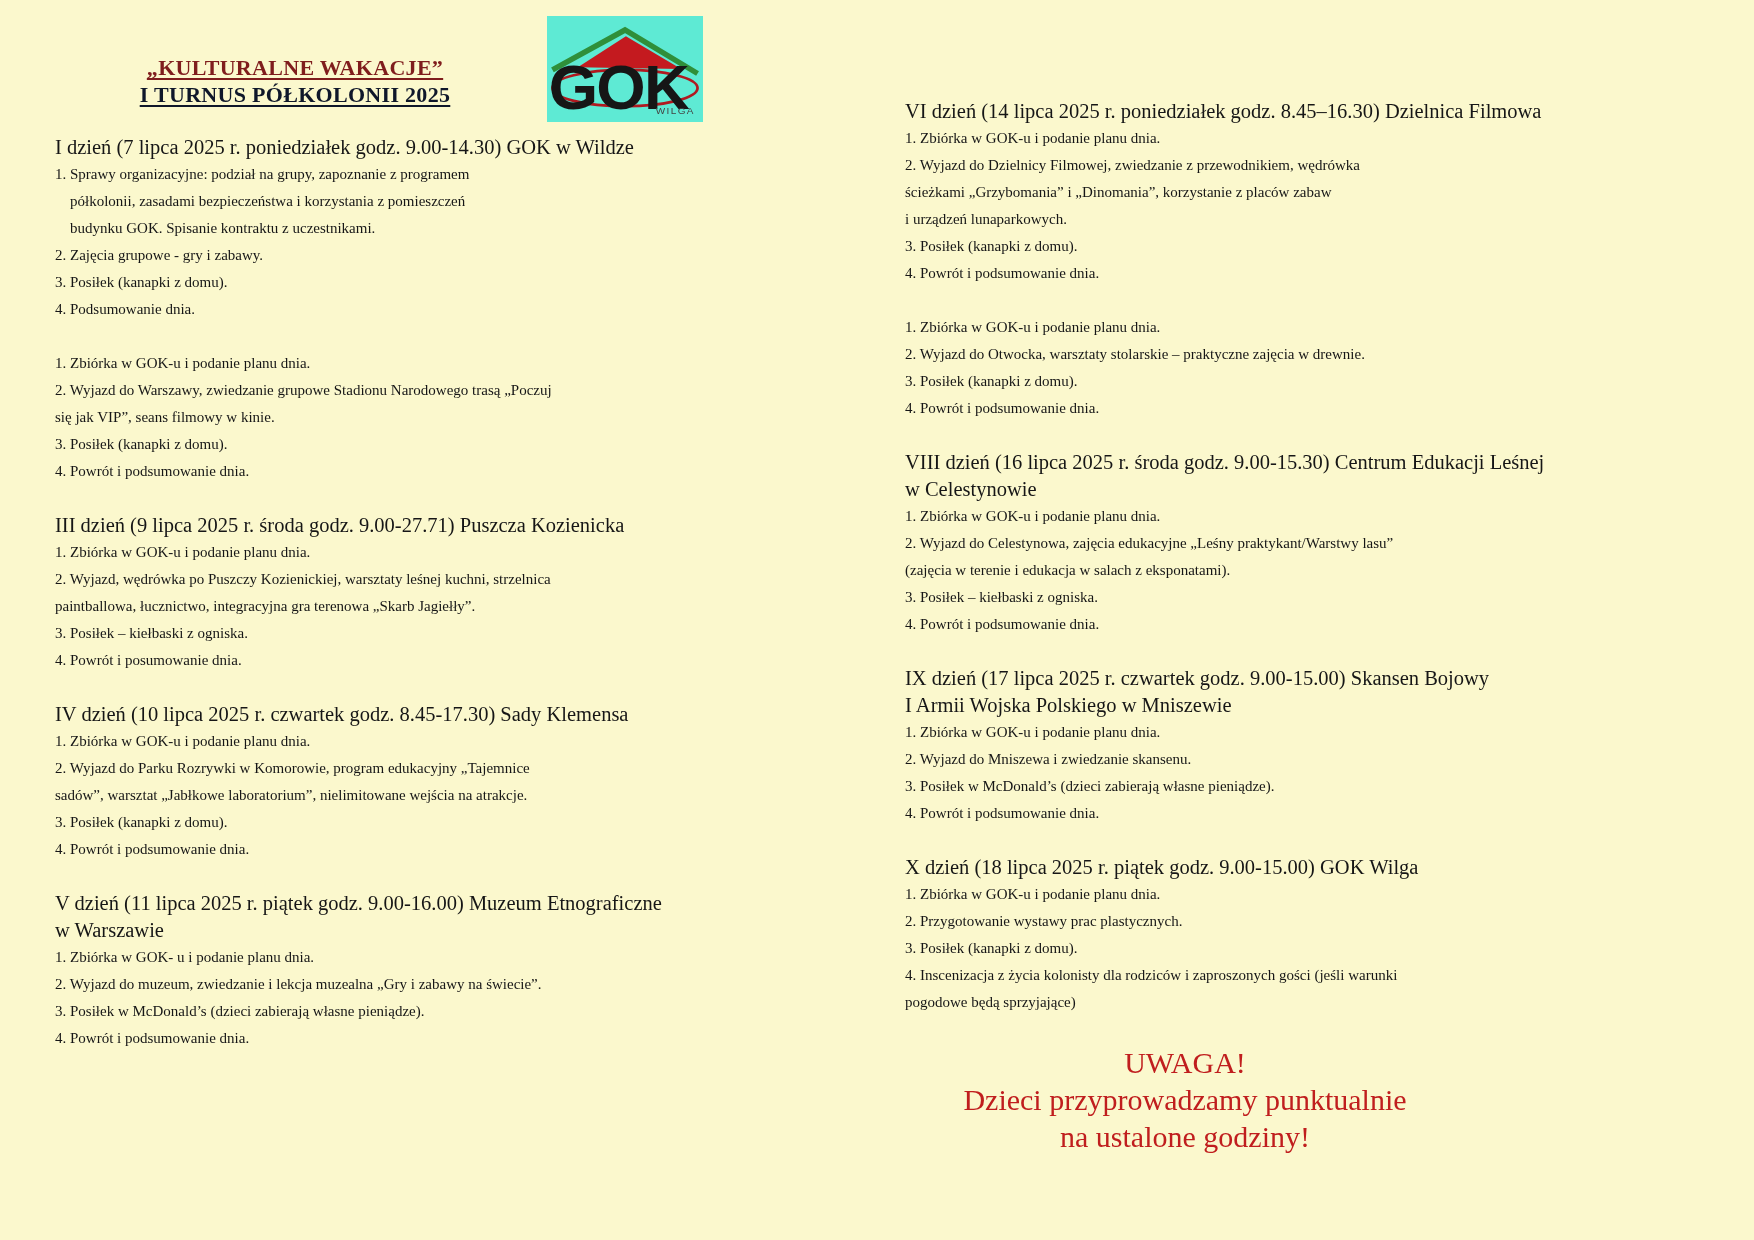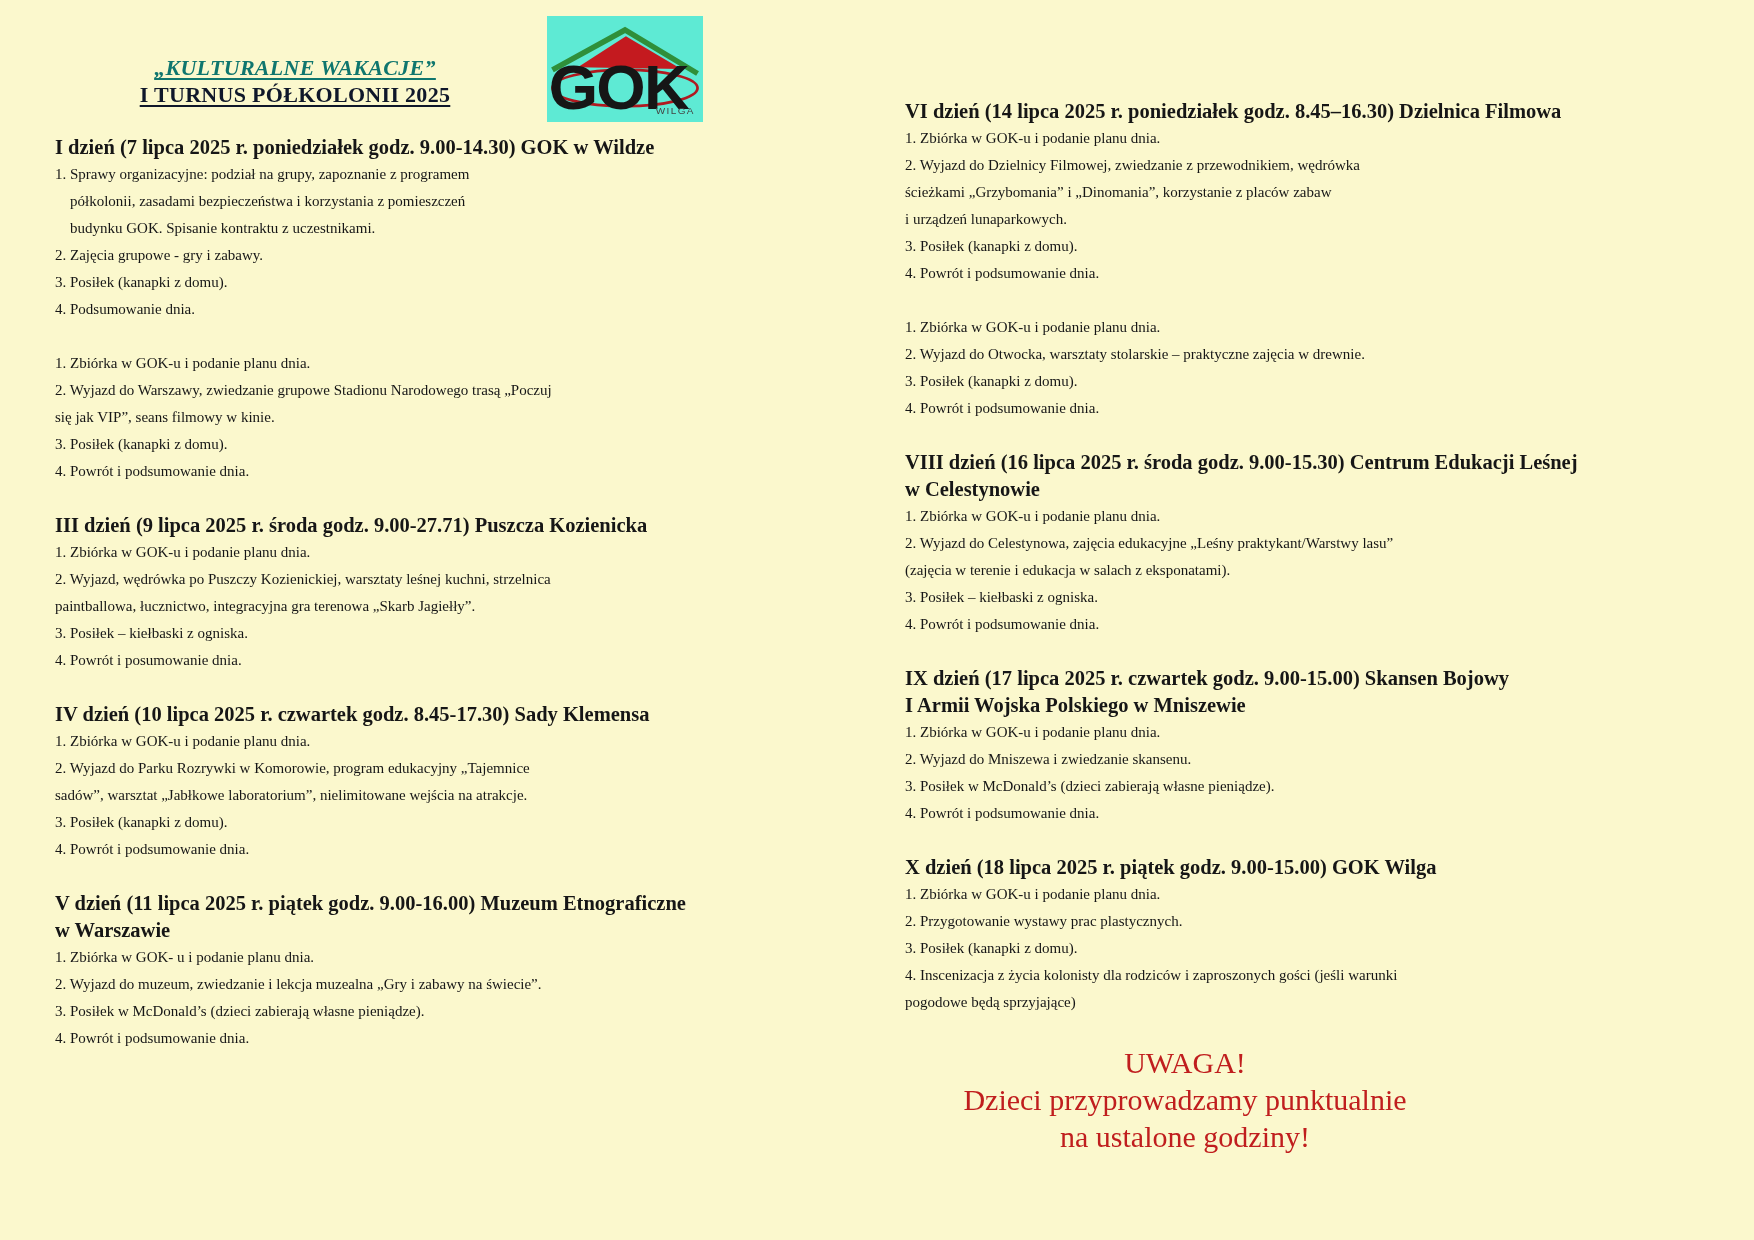--- a/index.html
+++ b/index.html
@@ -25,41 +25,41 @@
   .logo{
     position:absolute;left:547px;top:16px;width:156px;height:106px;
     background:#5eead4;
   }
   .logo svg{display:block;width:100%;height:100%;}
   .col{position:absolute;}
   .col-left{left:55px;top:134px;width:780px;}
   .col-right{left:905px;top:98px;width:835px;}
   .day{margin:0 0 27px 0;}
   .day-heading{
-    margin:0;font-size:20.5px;line-height:27px;font-weight:bold;
+    margin:0;font-size:20.5px;line-height:27px;font-weight:normal;
     white-space:pre-wrap;
   }
   .day-body{
     font-size:15px;line-height:27px;
     white-space:pre-wrap;
   }
   .notice{
     margin-top:28px;width:560px;
     text-align:center;font-weight:normal;
     font-size:30px;line-height:37px;
     white-space:pre-line;
   }
 </style>
 </head>
 <body>
 
 <div class="page" style="background: rgb(251, 248, 205);">
 
   <div class="title-block">
-    <div class="title-line" style="color: #0f766e; font-style: italic;">„KULTURALNE WAKACJE”</div>
+    <div class="title-line" style="color: #7f1d1d;">„KULTURALNE WAKACJE”</div>
     <div class="title-line" style="color: #0f172a;">I TURNUS PÓŁKOLONII 2025</div>
   </div>
 
   <div class="logo">
     <svg viewBox="0 0 172 106" xmlns="http://www.w3.org/2000/svg">
       <polyline points="6,54 86,10 166,58" fill="none" stroke-width="6" stroke="#2F8F3A"></polyline>
       <polygon points="34,51 87,17 148,53" fill="#C41A1F"></polygon>
       <ellipse cx="86" cy="74" rx="80" ry="20" fill="none" stroke-width="3" stroke="#B01920"></ellipse>
       <text x="2" y="97" font-size="70" font-weight="bold" letter-spacing="-2" font-family="Liberation Sans, DejaVu Sans, sans-serif" fill="#161616">GOK</text>
       <text x="120" y="103" font-size="11" fill="#444" letter-spacing="1.5" font-family="Liberation Sans, DejaVu Sans, sans-serif">WILGA</text>

